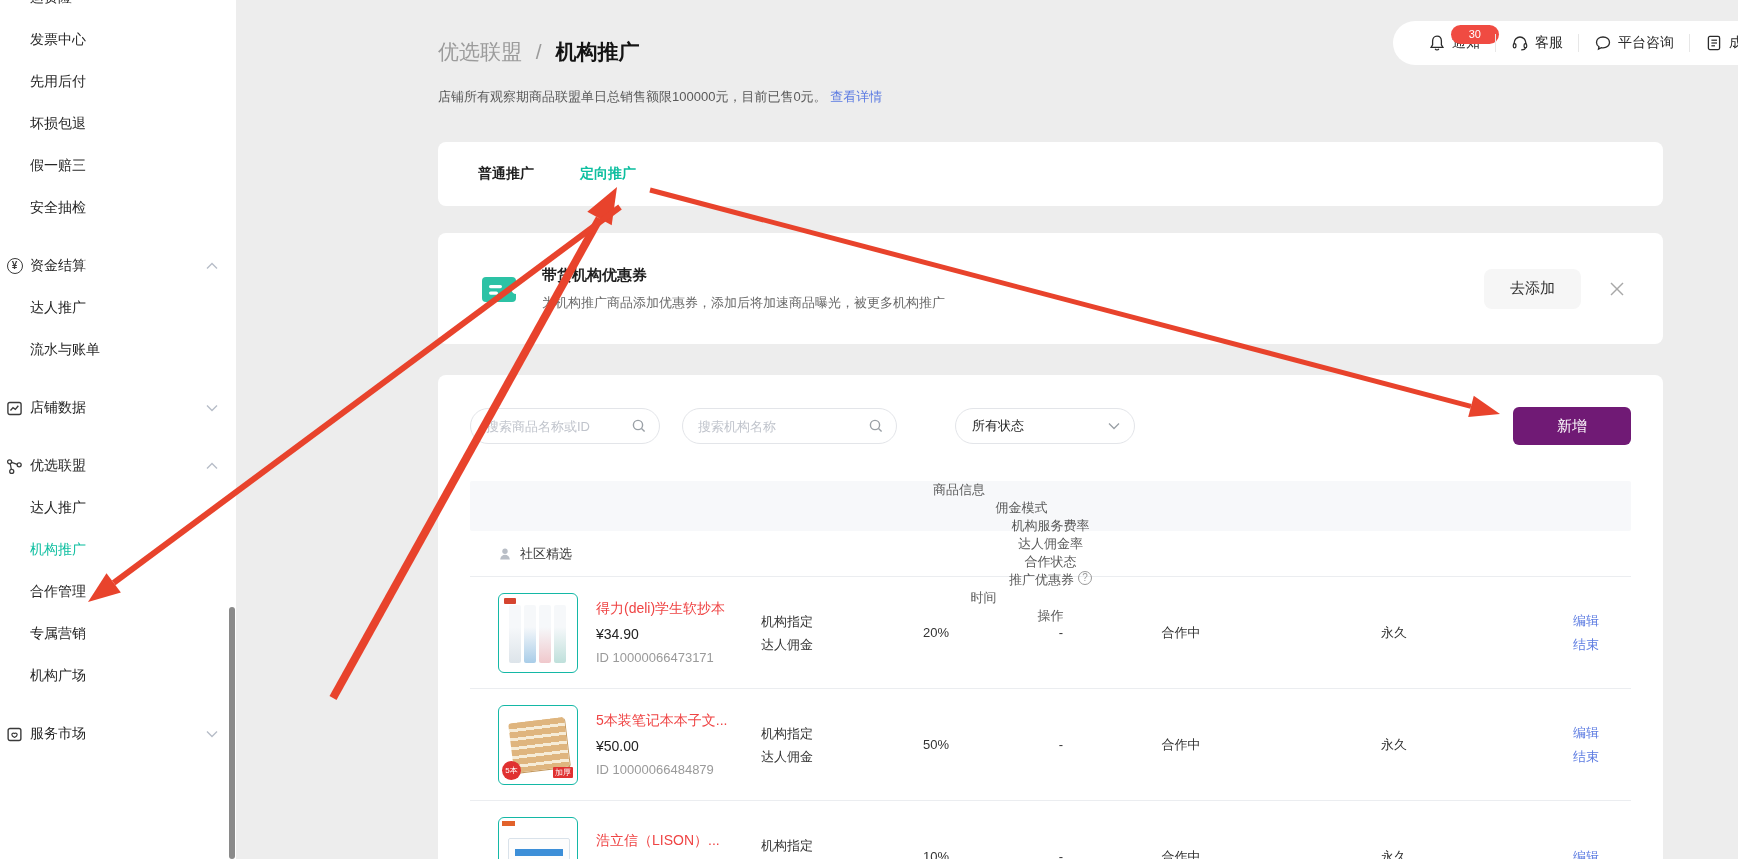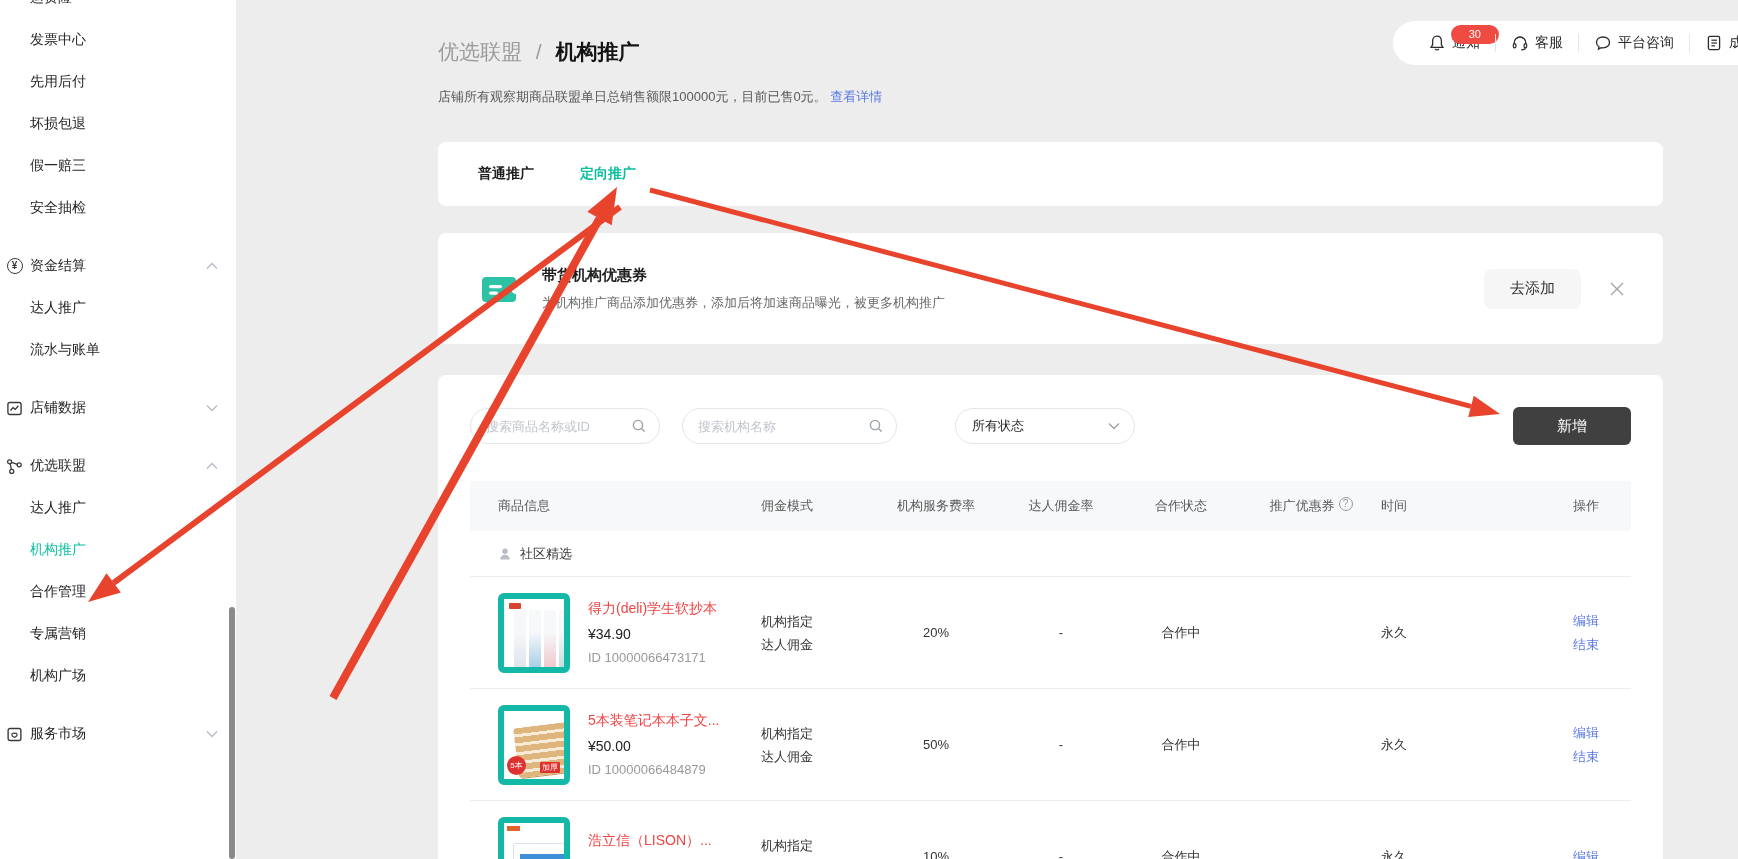--- a/index.html
+++ b/index.html
@@ -48,33 +48,33 @@
 
   .card-table { top:375px; height:540px; padding:32px; }
   .filter-row { display:flex; align-items:center; }
   .search-box { position:relative; }
   .search-box input { height:36px; border:1px solid #e3e5e9; border-radius:18px; font-size:13px; color:#262626; padding:0 36px 0 15px; outline:none; font-family:inherit; }
   .search-box input::placeholder { color:#c0c4cc; }
   .search-box .s-icon { position:absolute; right:13px; top:10px; }
   .sb1 input { width:190px; } .sb1 { margin-right:22px; }
   .sb2 input { width:215px; } .sb2 { margin-right:58px; }
   .select { width:180px; height:36px; border:1px solid #e3e5e9; border-radius:18px; display:flex; align-items:center; justify-content:space-between; padding:0 14px 0 16px; font-size:13px; color:#262626; cursor:pointer; }
-  .btn-primary { margin-left:auto; width:118px; height:38px; background:#404040; color:#fff; border:none; border-radius:6px; font-size:15px; cursor:pointer; font-family:inherit; }
-
-  
-  .thead { margin-top:36px; height:50px; background:#f7f8fa; display:flex; align-items:center; font-size:13px; color:#595959; border-radius:2px; }
+  .btn-primary { margin-left:auto; width:118px; height:38px; background:#701a75; color:#fff; border:none; border-radius:6px; font-size:15px; cursor:pointer; font-family:inherit; }
+
+  
+  .thead { margin-top:36px; height:50px; background:#f7f8fa; display:flex; align-items:center; font-size:13px; color:#595959; border-radius:2px;flex-direction:column; }
   .c1 { width:291px; padding-left:28px; } .c2 { width:110px; } .c3 { width:130px; text-align:center; }
   .c4 { width:120px; text-align:center; } .c5 { width:120px; text-align:center; } .c6 { width:140px; text-align:center; }
   .c7 { width:160px; } .c8 { width:90px; text-align:center; }
   .th6 { display:flex; align-items:flex-start; justify-content:center; gap:4px; }
   .qmark { width:14px; height:14px; border:1px solid #9a9a9a; border-radius:50%; color:#9a9a9a; font-size:10px; line-height:12px; text-align:center; display:inline-block; cursor:pointer; }
   .group-row { height:46px; display:flex; align-items:center; padding-left:28px; gap:8px; font-size:13px; color:#333; border-bottom:1px solid #ebedf0; }
   .trow { display:flex; align-items:center; height:112px; border-bottom:1px solid #ebedf0; font-size:13px; color:#333; }
   .prod { display:flex; align-items:center; gap:18px; }
-  .thumb { width:72px; height:80px; border:6px solid #14b8a6; border-radius:6px; background:#fff; position:relative; overflow:hidden; flex:0 0 auto; }
+  .thumb { width:80px; height:80px; border:1px solid #14b8a6; border-radius:6px; background:#fff; position:relative; overflow:hidden; flex:0 0 auto; }
   .pinfo .p-title { font-size:14px; color:#ef4444; }
   .pinfo .p-price { font-size:14px; color:#222; margin-top:8px; }
   .pinfo .p-id { font-size:13px; color:#9a9a9a; margin-top:8px; }
   .mode div { line-height:23px; }
   .ops { display:flex; flex-direction:column; align-items:center; gap:4px; }
   .ops .link { font-size:13px; line-height:20px; }
 
   
   .strips { position:absolute; left:10px; top:11px; display:flex; gap:3px; }
   .strip { width:12px; height:58px; border-radius:2px; }

